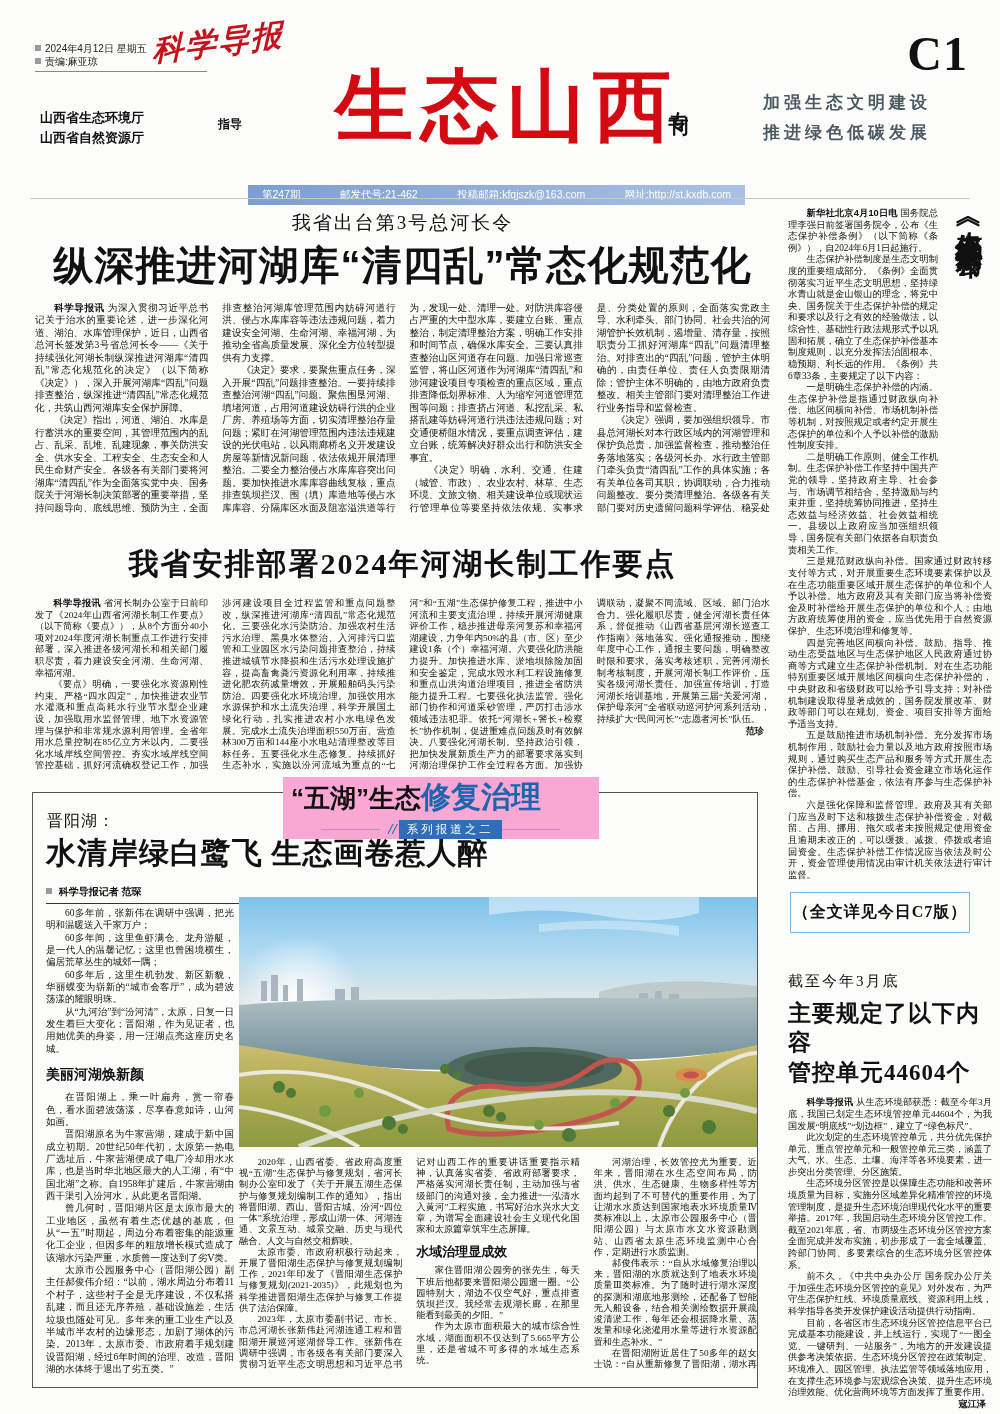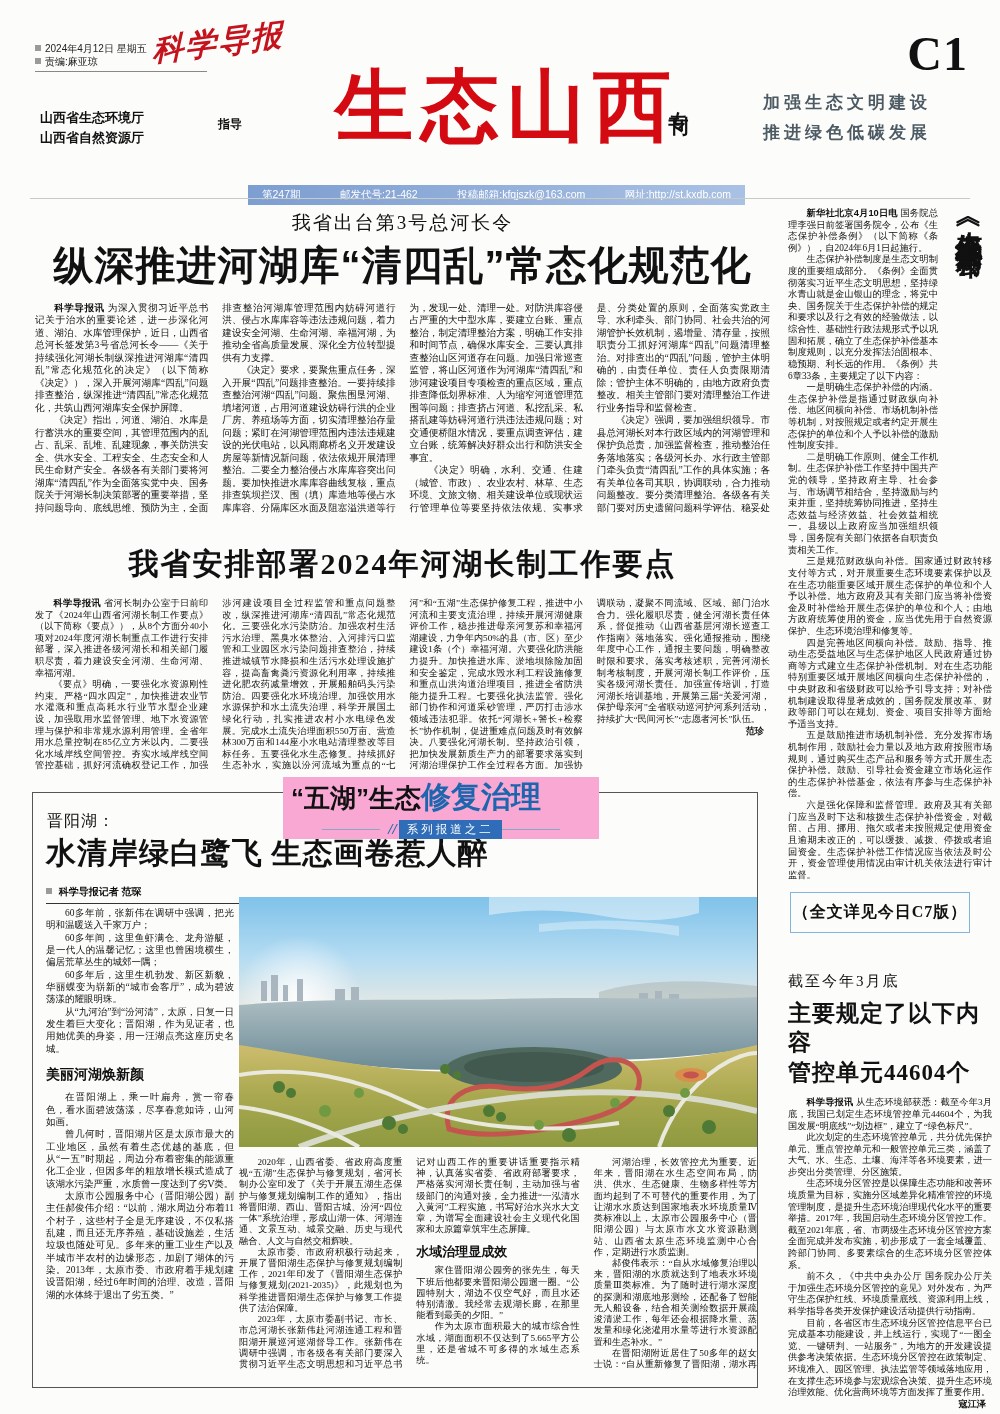--- a/index.html
+++ b/index.html
@@ -165,20 +165,21 @@
     <div class="f-left">
       <div>
           <p class="para">60多年前，张新伟在调研中强调，把光明和温暖送入千家万户；</p>
           <p class="para">60多年间，这里鱼虾满仓、龙舟游艇，是一代人的温馨记忆；这里也曾困境横生，偏居荒草丛生的城郊一隅；</p>
           <p class="para">60多年后，这里生机勃发、新区新貌，华丽蝶变为崭新的“城市会客厅”，成为碧波荡漾的耀眼明珠。</p>
           <p class="para">从“九河治”到“汾河清”，太原，日复一日发生着巨大变化；晋阳湖，作为见证者，也用她优美的身姿，用一汪湖点亮这座历史名城。</p>
         </div>
       <h4 class="subhead">美丽河湖焕新颜</h4>
       <div>
           <p class="para">在晋阳湖上，乘一叶扁舟，赏一帘春色，看水面碧波荡漾，尽享春意如诗，山河如画。</p>
+          <p class="para">晋阳湖原名为牛家营湖，建成于新中国成立初期。20世纪50年代初，太原第一热电厂选址后，牛家营湖便成了电厂冷却用水水库，也是当时华北地区最大的人工湖，有“中国北湖”之称。自1958年扩建后，牛家营湖由西干渠引入汾河水，从此更名晋阳湖。</p>
           <p class="para">曾几何时，晋阳湖片区是太原市最大的工业地区，虽然有着生态优越的基底，但从“一五”时期起，周边分布着密集的能源重化工企业，但因多年的粗放增长模式造成了该湖水污染严重，水质曾一度达到了劣Ⅴ类。</p>
           <p class="para">太原市公园服务中心（晋阳湖公园）副主任郝俊伟介绍：“以前，湖水周边分布着11个村子，这些村子全是无序建设，不仅私搭乱建，而且还无序养殖，基础设施差，生活垃圾也随处可见。多年来的重工业生产以及半城市半农村的边缘形态，加剧了湖体的污染。2013年，太原市委、市政府着手规划建设晋阳湖，经过6年时间的治理、改造，晋阳湖的水体终于退出了劣五类。”</p>
         </div>
     </div>
 
     <div class="f-photo">
       <svg width="518" height="250" viewBox="0 0 518 250" xmlns="http://www.w3.org/2000/svg">
         <defs>
           <linearGradient id="sky" x1="0" y1="0" x2="0" y2="1">
             <stop offset="0" stop-color="#7fc2ea"></stop>
@@ -250,21 +251,21 @@
     </div>
 
     <div class="f-bottom">
       <div>
           <p class="para">2020年，山西省委、省政府高度重视“五湖”生态保护与修复规划，省河长制办公室印发了《关于开展五湖生态保护与修复规划编制工作的通知》，指出将晋阳湖、西山、晋阳古城、汾河“四位一体”系统治理，形成山湖一体、河湖连通、文景互动、城景交融、历史与现代融合、人文与自然交相辉映。</p>
           <p class="para">太原市委、市政府积极行动起来，开展了晋阳湖生态保护与修复规划编制工作，2021年印发了《晋阳湖生态保护与修复规划(2021-2035)》，此规划也为科学推进晋阳湖生态保护与修复工作提供了法治保障。</p>
           <p class="para">2023年，太原市委副书记、市长、市总河湖长张新伟赴河湖连通工程和晋阳湖开展巡河巡湖督导工作。张新伟在调研中强调，市各级各有关部门要深入贯彻习近平生态文明思想和习近平总书记对山西工作的重要讲话重要指示精神，认真落实省委、省政府部署要求，严格落实河湖长责任制，主动加强与省级部门的沟通对接，全力推进“一泓清水入黄河”工程实施，书写好治水兴水大文章，为谱写全面建设社会主义现代化国家和太原篇章筑牢生态屏障。</p>
         </div>
       <h4 class="subhead small">水域治理显成效</h4>
       <div>
-          <p class="para">家住晋阳湖公园旁的张先生，每天下班后他都要来晋阳湖公园遛一圈。“公园特别大，湖边不仅空气好，而且水还特别清澈。我经常去观湖长廊，在那里能看到最美的夕阳。”</p>
+          <p class="para">家住晋阳湖公园旁的张先生，每天下班后他都要来晋阳湖公园遛一圈。“公园特别大，湖边不仅空气好，重点排查筑坝拦汊。我经常去观湖长廊，在那里能看到最美的夕阳。”</p>
           <p class="para">作为太原市面积最大的城市综合性水域，湖面面积不仅达到了5.665平方公里，还是省城不可多得的水域生态系统。</p>
           <p class="para">河湖治理，长效管控尤为重要。近年来，晋阳湖在水生态空间布局，防洪、供水、生态健康、生物多样性等方面均起到了不可替代的重要作用，为了让湖水水质达到国家地表水环境质量Ⅳ类标准以上，太原市公园服务中心（晋阳湖公园）与太原市水文水资源勘测站、山西省太原生态环境监测中心合作，定期进行水质监测。</p>
           <p class="para">郝俊伟表示：“自从水域修复治理以来，晋阳湖的水质就达到了地表水环境质量Ⅲ类标准。为了随时进行湖水深度的探测和湖底地形测绘，还配备了智能无人船设备，结合相关测绘数据开展疏浚清淤工作，每年还会根据降水量、蒸发量和绿化浇灌用水量等进行水资源配置和生态补水。”</p>
           <p class="para">在晋阳湖附近居住了50多年的赵女士说：“自从重新修复了晋阳湖，湖水再也不黑不臭了。站在岸边欣赏晋阳湖，湖水一望无际，仿佛与天际相连，让人心旷神怡。”</p>
         </div>
 
     </div>
   </section>
 
   <aside class="sidebar">

